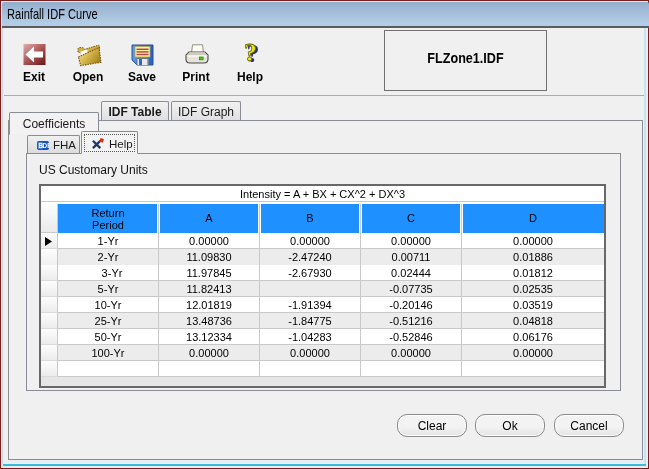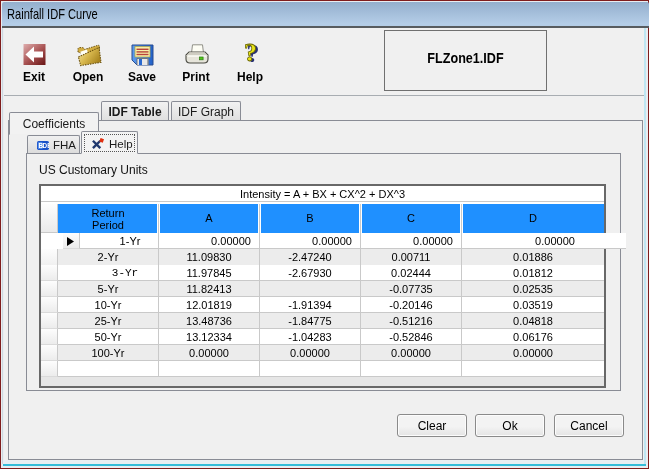--- a/index.html
+++ b/index.html
@@ -40,21 +40,21 @@
 #ghead{position:absolute;left:0;top:0;width:563px;height:16px;background:#fff;border-bottom:1px solid #c9c9c9;text-align:center;font-size:11px;color:#000;padding-top:2px;}
 #bluerow{position:absolute;left:17px;top:18px;width:546px;height:29px;background:#1f90ff;}
 .bh{position:absolute;top:0;height:29px;font-size:11px;color:#000;text-align:center;line-height:12px;}
 .corner{position:absolute;left:0;top:18px;width:17px;height:29px;background:linear-gradient(to bottom,#fdfdfd,#eaeaea);border-right:1px solid #c9c9c9;border-bottom:1px solid #c9c9c9;}
 .drow{position:absolute;left:0;width:563px;height:17px;}
 .sel{position:absolute;left:0;top:0;width:17px;height:100%;background:linear-gradient(to bottom,#fdfdfd,#ececec);border-right:1px solid #c9c9c9;border-bottom:1px solid #dadada;}
 .dcells{position:absolute;left:17px;top:0;width:546px;height:100%;border-bottom:1px solid #c9c9c9;}
 .dc{position:absolute;top:0;height:16px;font-size:11px;color:#000;text-align:center;padding-top:2px;}
 .vln{position:absolute;top:18px;height:173px;width:1px;background:#c9c9c9;}
 
-.btn{position:absolute;top:293px;width:70px;height:23px;border:1px solid #8a8a8a;border-radius:3px;background:linear-gradient(to bottom,#f3f3f3 55%,#e4e4e4);box-shadow:inset 0 0 0 1px #fcfcfc;text-align:center;font-size:12px;color:#000;padding-top:4px;}
+.btn{position:absolute;top:293px;width:70px;height:23px;border:1px solid #8a8a8a;border-radius:10px;background:linear-gradient(to bottom,#f3f3f3 55%,#e4e4e4);box-shadow:inset 0 0 0 1px #fcfcfc;text-align:center;font-size:12px;color:#000;padding-top:4px;}
 </style></head>
 <body>
 <div id="win">
  <div id="title">
       <span>Rainfall IDF Curve</span>
     </div>
  <div id="client">
   <div id="toolbar">
    <div class="tbtn" style="left:3px;">
      <svg width="23" height="21" viewBox="0 0 23 21">
@@ -165,21 +165,21 @@
         <div class="bh" style="left:404px;width:142px;padding-top:8px;">D</div>
         <div style="position:absolute;left:99px;top:0;width:1px;height:29px;background:#fff;"></div>
         <div style="position:absolute;left:101px;top:0;width:1px;height:29px;background:#fff;"></div>
         <div style="position:absolute;left:200px;top:0;width:1px;height:29px;background:#fff;"></div>
         <div style="position:absolute;left:202px;top:0;width:1px;height:29px;background:#fff;"></div>
         <div style="position:absolute;left:301px;top:0;width:1px;height:29px;background:#fff;"></div>
         <div style="position:absolute;left:303px;top:0;width:1px;height:29px;background:#fff;"></div>
         <div style="position:absolute;left:402px;top:0;width:1px;height:29px;background:#fff;"></div>
         <div style="position:absolute;left:404px;top:0;width:1px;height:29px;background:#fff;"></div>
         </div>
-        <div class="drow" style="top:47px;height:16px;margin-left:22px;">
+        <div class="drow" style="top:47px;height:16px;">
               <div class="sel">
                 <svg width="7" height="9" viewBox="0 0 7 9" style="position:absolute;left:4px;top:4px;">
                   <path d="M0 0 L7 4.5 L0 9 Z" fill="#000"></path>
                 </svg>
               </div>
               <div class="dcells" style="background:#fff;">
                 <div class="dc" style="left:0px;width:100px;">1-Yr</div>
                 <div class="dc" style="left:101px;width:100px;">0.00000</div>
                 <div class="dc" style="left:202px;width:100px;">0.00000</div>
                 <div class="dc" style="left:303px;width:100px;">0.00000</div>
@@ -192,21 +192,21 @@
                 <div class="dc" style="left:0px;width:100px;">2-Yr</div>
                 <div class="dc" style="left:101px;width:100px;">11.09830</div>
                 <div class="dc" style="left:202px;width:100px;">-2.47240</div>
                 <div class="dc" style="left:303px;width:100px;">0.00711</div>
                 <div class="dc" style="left:404px;width:142px;">0.01886</div>
               </div>
             </div>
         <div class="drow" style="top:79px;height:16px;">
               <div class="sel"></div>
               <div class="dcells" style="background:#fff;">
-                <div class="dc" style="left:17px;width:100px;font-family:Liberation Mono, monospace;">3-Yr</div>
+                <div class="dc" style="left:4px;width:100px;">3-Yr</div>
                 <div class="dc" style="left:101px;width:100px;">11.97845</div>
                 <div class="dc" style="left:202px;width:100px;">-2.67930</div>
                 <div class="dc" style="left:303px;width:100px;">0.02444</div>
                 <div class="dc" style="left:404px;width:142px;">0.01812</div>
               </div>
             </div>
         <div class="drow" style="top:95px;height:16px;">
               <div class="sel"></div>
               <div class="dcells" style="background:#ececec;">
                 <div class="dc" style="left:0px;width:100px;">5-Yr</div>

